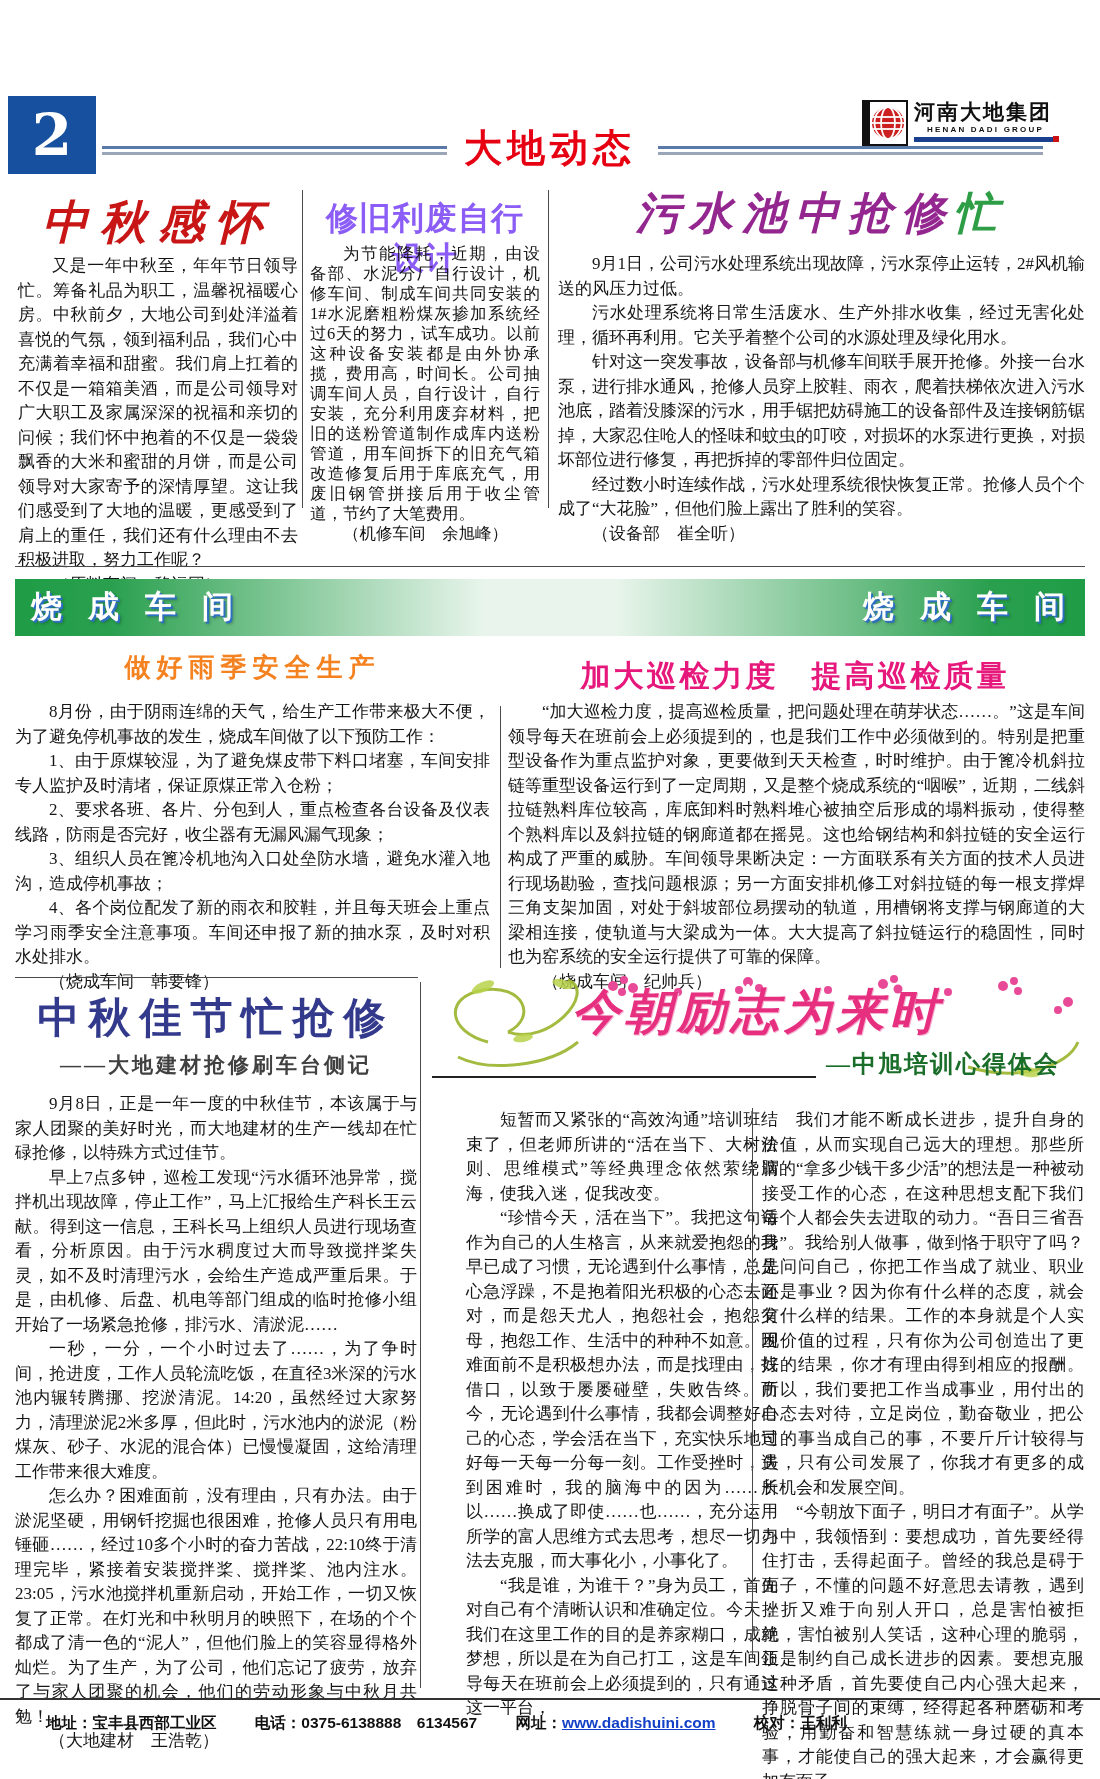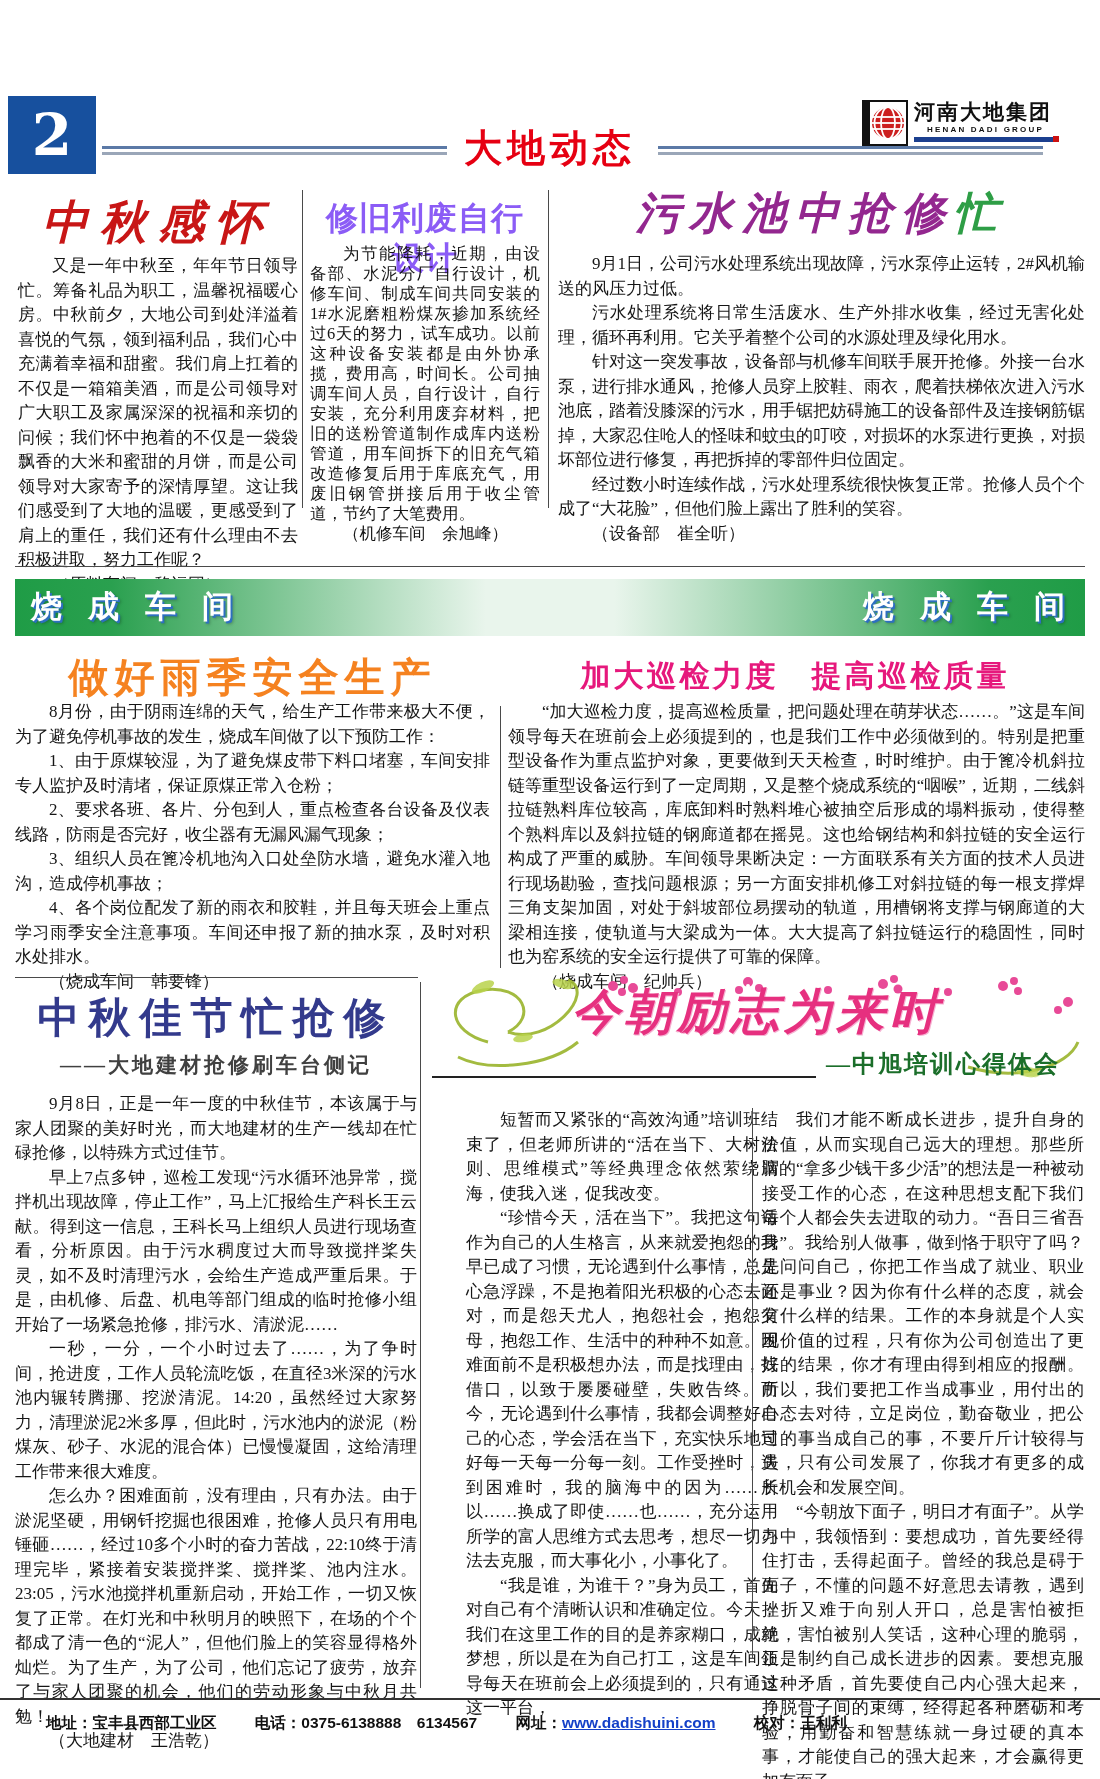--- a/index.html
+++ b/index.html
@@ -30,21 +30,21 @@
   .sig{margin:0;font:bold 16px/24.5px "Liberation Sans",sans-serif;text-align:right;color:#111;}
   .sig-inline{margin-top:-24.5px;}
   .ctr{text-align:center;}
 
   
   .t-cal{font-family:"DejaVu Serif",serif;font-weight:bold;}
   .t1{color:#c81616;font-size:46px;letter-spacing:12px;font-style:italic;}
   .t2{color:#8b5cf6;font-size:32px;letter-spacing:1px;line-height:40px;}
   .t3{font-size:44px;font-style:italic;letter-spacing:9px;}
   .t3a{color:#93278f;} .t3b{color:#2e9e46;}
-  .t4{color:#f58220;font-size:40px;letter-spacing:6px;}
+  .t4{color:#f58220;font-size:26px;letter-spacing:6px;}
   .t5{color:#e6187c;font-size:30px;letter-spacing:3px;font-family:"Liberation Sans",sans-serif;font-weight:bold;}
   .t6{color:#333a8c;font-size:42px;letter-spacing:9px;}
   .sub6{font:bold 21px/26px "Liberation Serif",serif;letter-spacing:3px;color:#404040;text-align:center;}
   .t7{color:#e6307f;font-size:48px;font-style:italic;letter-spacing:5px;
       text-shadow:1px 1px 0 #f6b2d2;position:relative;z-index:2;}
   .sub7{display:flex;align-items:flex-end;position:relative;z-index:2;}
   .sub7 .ln{flex:1;border-top:2px solid #222;margin:0 10px 0 4px;}
   .sub7 .tx{font:bold 24px/28px "Liberation Serif",serif;color:#1b6e2a;letter-spacing:2px;padding-right:26px;}
 
   

